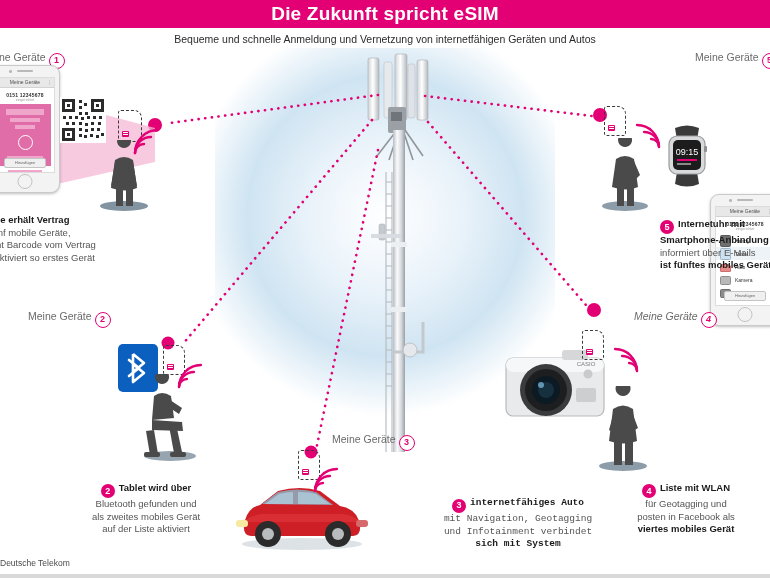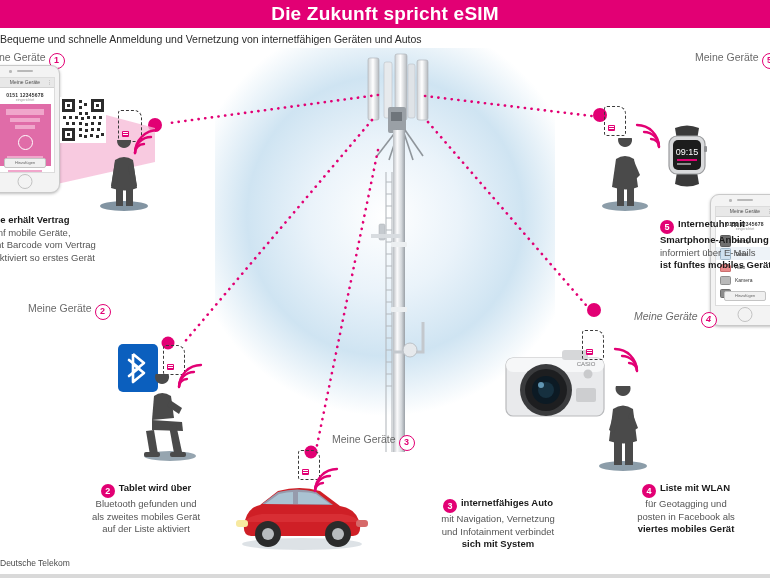--- a/index.html
+++ b/index.html
@@ -18,21 +18,21 @@
     position:absolute;left:0;top:0;width:770px;height:28px;
     background:#e20074;
   }
   .header-title{
     position:absolute;left:0;top:0;width:770px;height:28px;
     line-height:28px;text-align:center;color:#ffffff;
     font-size:19px;font-weight:bold;letter-spacing:.2px;
   }
   .subtitle{
     position:absolute;left:0;top:33px;width:770px;
-    font-size:10.5px;color:#2b2b2b;
+    text-align:center;font-size:10.5px;color:#2b2b2b;
   }
 
   
   .sky{
     position:absolute;left:215px;top:48px;width:340px;height:400px;
     background:radial-gradient(ellipse 58% 50% at 50% 42%, #ffffff 0%, #eaf3fa 38%, #cfe4f2 70%, rgba(207,228,242,0) 100%);
     z-index:0;
   }
 
   
@@ -421,21 +421,21 @@
     <rect x="29" y="47" width="7" height="21" fill="#4a4a4a"></rect>
   </svg>
 
   <div class="caption" style="left:660px;top:218px;width:185px;text-align:left;">
     <span class="cnum">5</span><b>Internetuhr mit</b><br>
     <b>Smartphone-Anbindung</b><br>
     <span>informiert über E-Mails</span><br>
     <b>ist fünftes mobiles Gerät</b>
   </div>
 
-  <div class="node" style="left:28px;top:298px;">
+  <div class="node" style="left:28px;top:306px;">
     <span class="mg-label"><span>Meine Geräte</span><span class="mg-num">2</span></span>
   </div>
 
   <svg class="node" style="left:118px;top:344px;width:40px;height:48px;" viewBox="0 0 40 48">
     <rect x="0" y="0" width="40" height="48" rx="5" fill="#0b5fbe"></rect>
     <path d="M15,10 L26,19 L15,28 L15,10 M15,20 L26,29 L15,38 L15,20" fill="none" stroke="#ffffff" stroke-width="2.6" stroke-linejoin="round"></path>
     <line x1="11" y1="16" x2="21" y2="24" stroke="#ffffff" stroke-width="2.6" stroke-linecap="round"></line>
     <line x1="11" y1="32" x2="21" y2="24" stroke="#ffffff" stroke-width="2.6" stroke-linecap="round"></line>
   </svg>
 
@@ -536,23 +536,23 @@
     <path d="M66,22 q12,0 18,2 l14,10 -32,0 z" fill="#aac3d2"></path>
     <path d="M12,52 q4,-6 18,-8 l80,0 q14,2 18,8 z" fill="#e03a40" opacity=".55"></path>
     <rect x="4" y="50" width="12" height="7" rx="3" fill="#f7e9a0"></rect>
     <rect x="124" y="50" width="12" height="7" rx="3" fill="#d66a6a"></rect>
     <circle cx="36" cy="64" r="13" fill="#2b2b2b"></circle>
     <circle cx="36" cy="64" r="6" fill="#b9bcbf"></circle>
     <circle cx="106" cy="64" r="13" fill="#2b2b2b"></circle>
     <circle cx="106" cy="64" r="6" fill="#b9bcbf"></circle>
   </svg>
 
-  <div class="caption" style="left:400px;top:497px;width:196px;text-align:center;">
+  <div class="caption" style="left:420px;top:497px;width:196px;text-align:center;font-family:Liberation Mono, monospace;">
     <span class="cnum">3</span><b>internetfähiges Auto</b><br>
-    <span>mit Navigation, Vernetzung</span><br>
+    <span>mit Navigation, Geotagging</span><br>
     <span>und Infotainment verbindet</span><br>
     <b>sich mit System</b>
   </div>
 
   <div class="credit">Deutsche Telekom</div>
   <div class="footline"></div>
 
 </div>
 
 </body></html>

